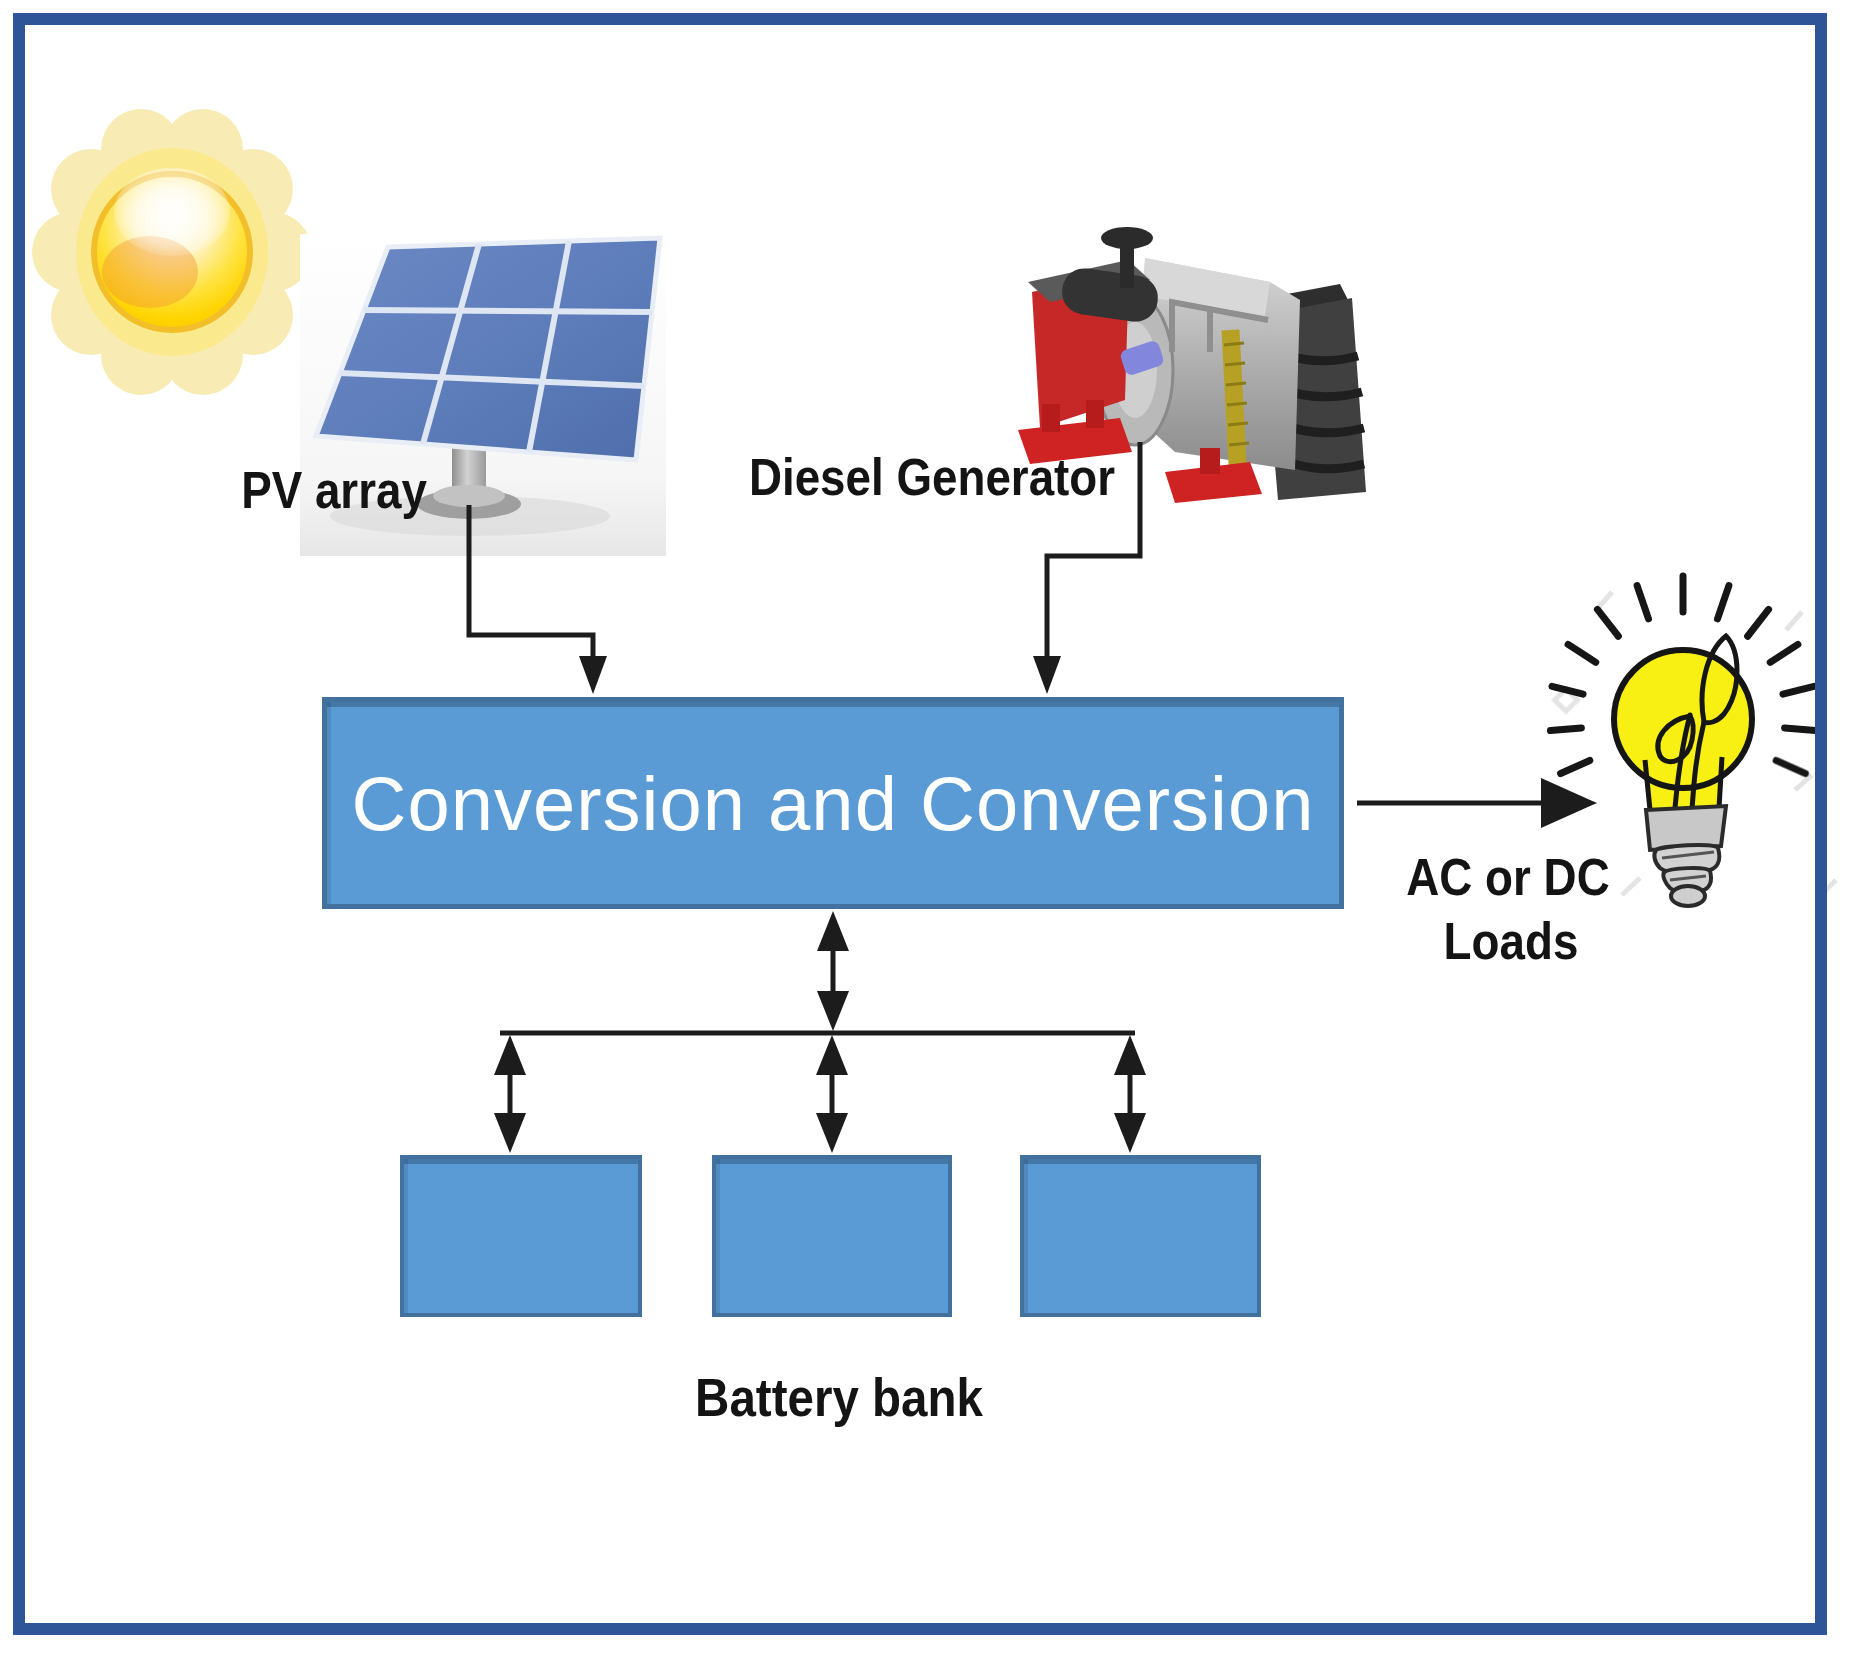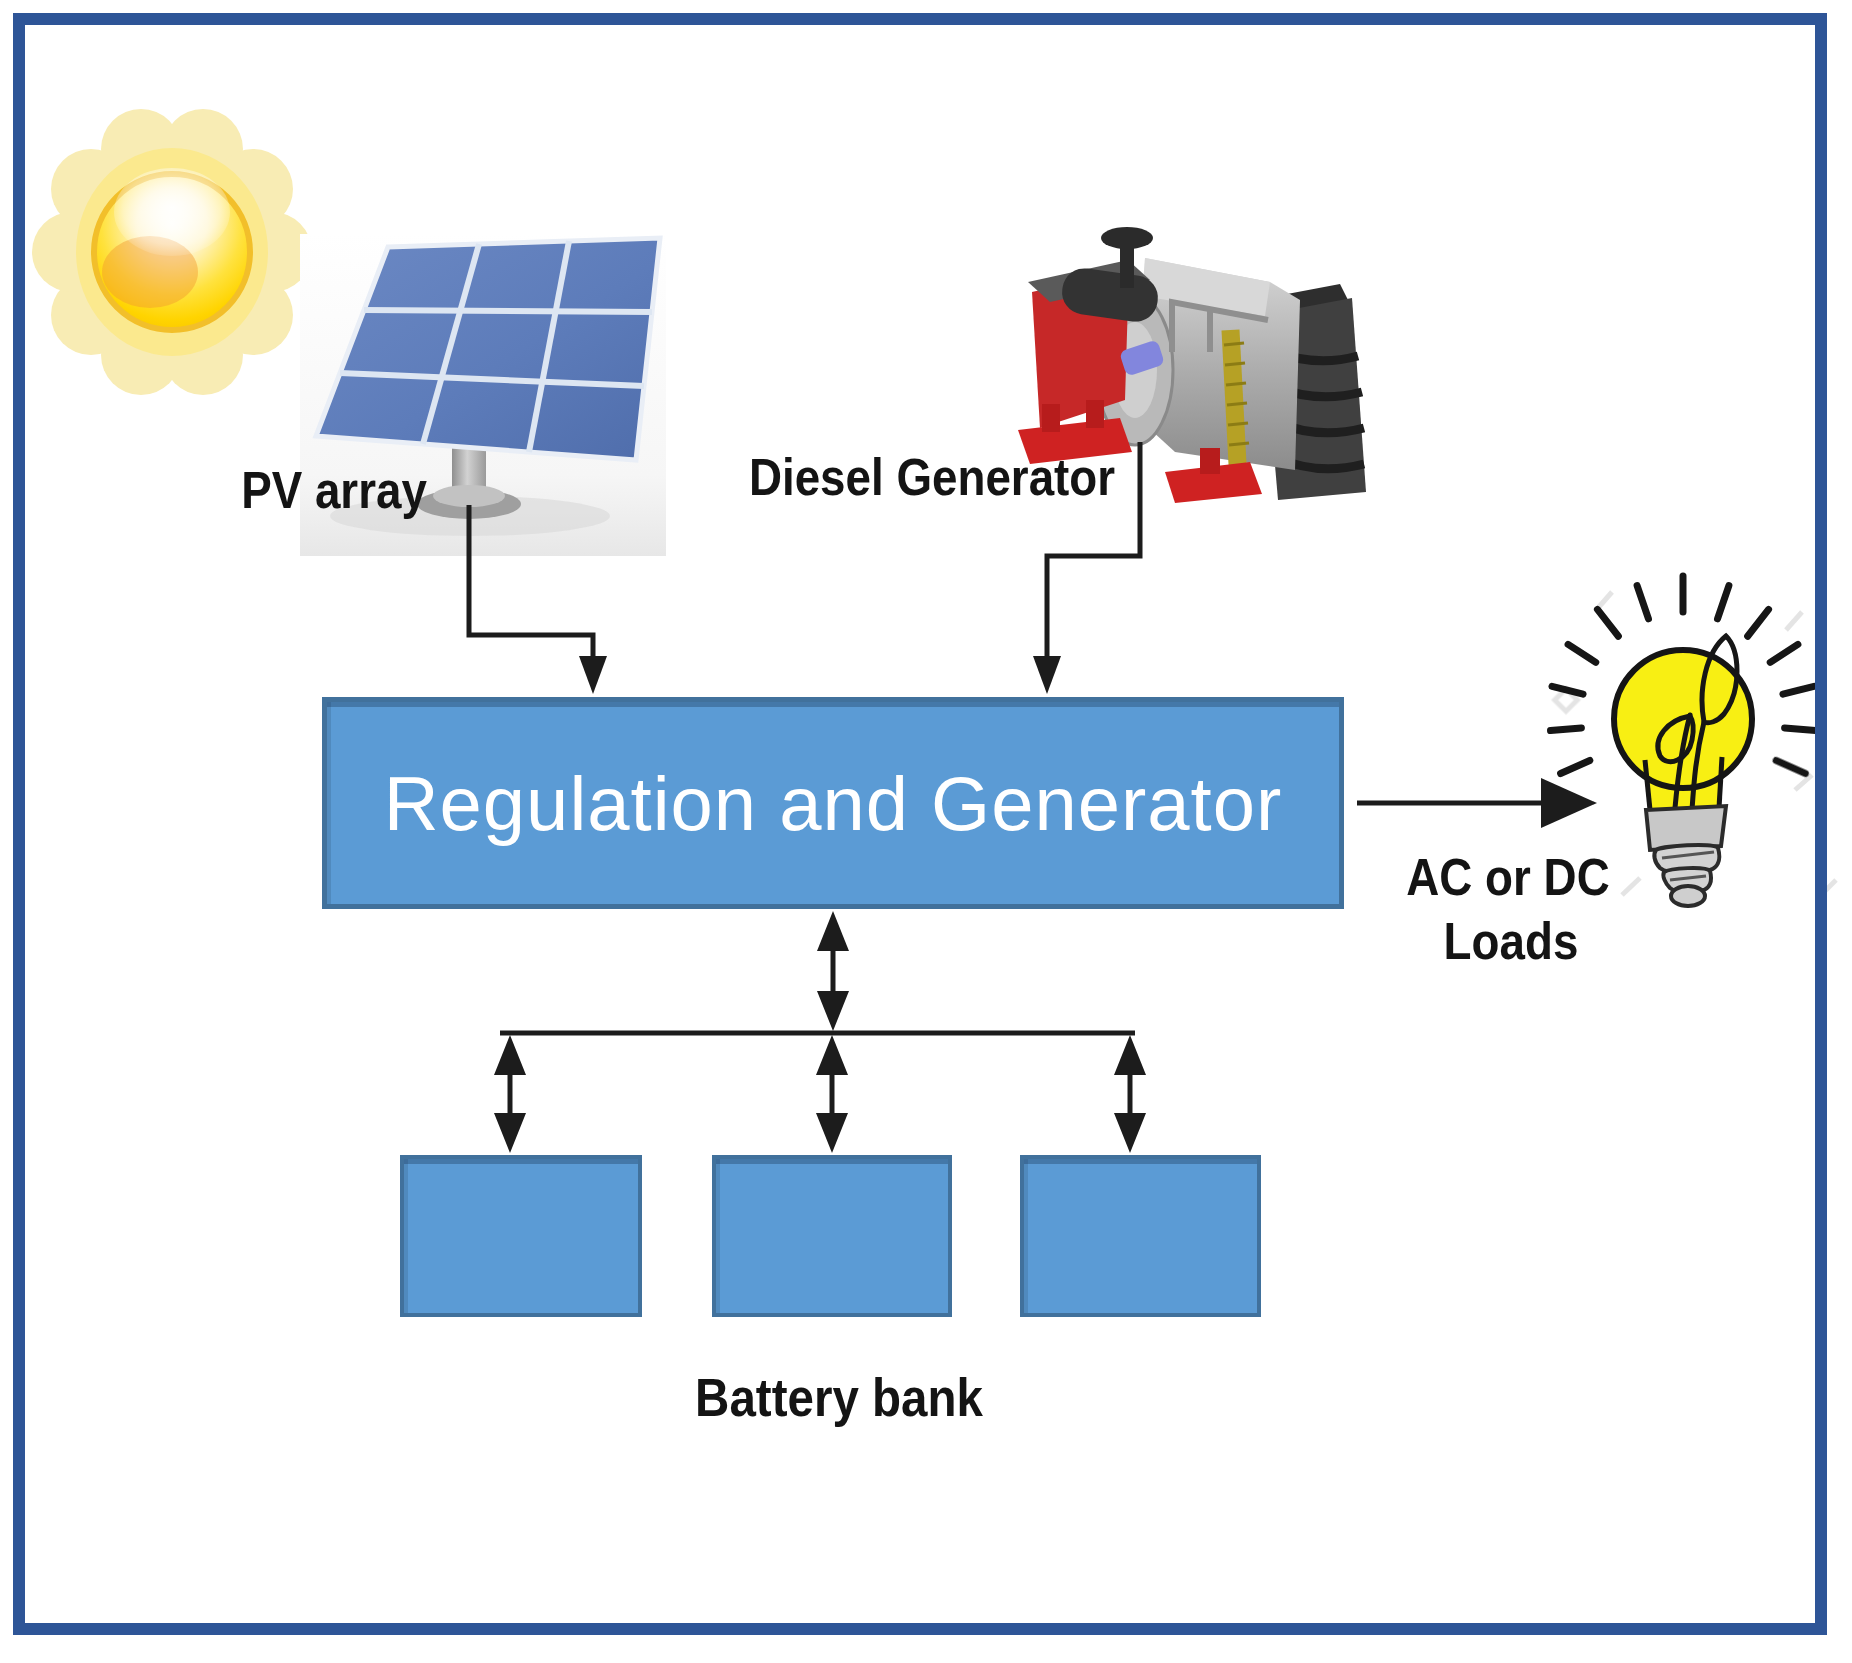--- a/index.html
+++ b/index.html
@@ -240,21 +240,21 @@
       <polygon class="connector-head" points="832,1153 816,1113 848,1113"></polygon>
     </g>
     <g>
       <line class="connector" x1="1130" y1="1068" x2="1130" y2="1118"></line>
       <polygon class="connector-head" points="1130,1035 1114,1075 1146,1075"></polygon>
       <polygon class="connector-head" points="1130,1153 1114,1113 1146,1113"></polygon>
     </g>
   </svg>
 
   <div class="bluebox regulation">
-    <span>Regulation and Generator</span>
+    <span>Conversion and Conversion</span>
   </div>
 
   <div class="bluebox battery b1"></div>
   <div class="bluebox battery b2"></div>
   <div class="bluebox battery b3"></div>
 
   <div class="lbl pv">PV array</div>
   <div class="lbl diesel">Diesel Generator</div>
   <div class="lbl acdc">AC or DC</div>
   <div class="lbl loads">Loads</div>

